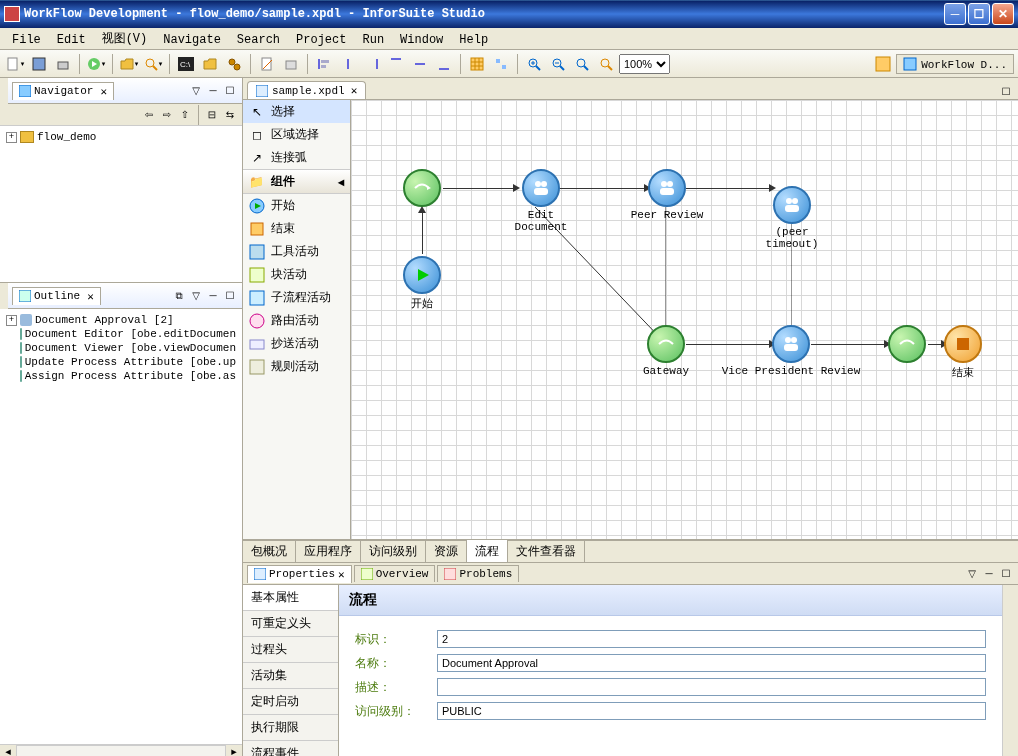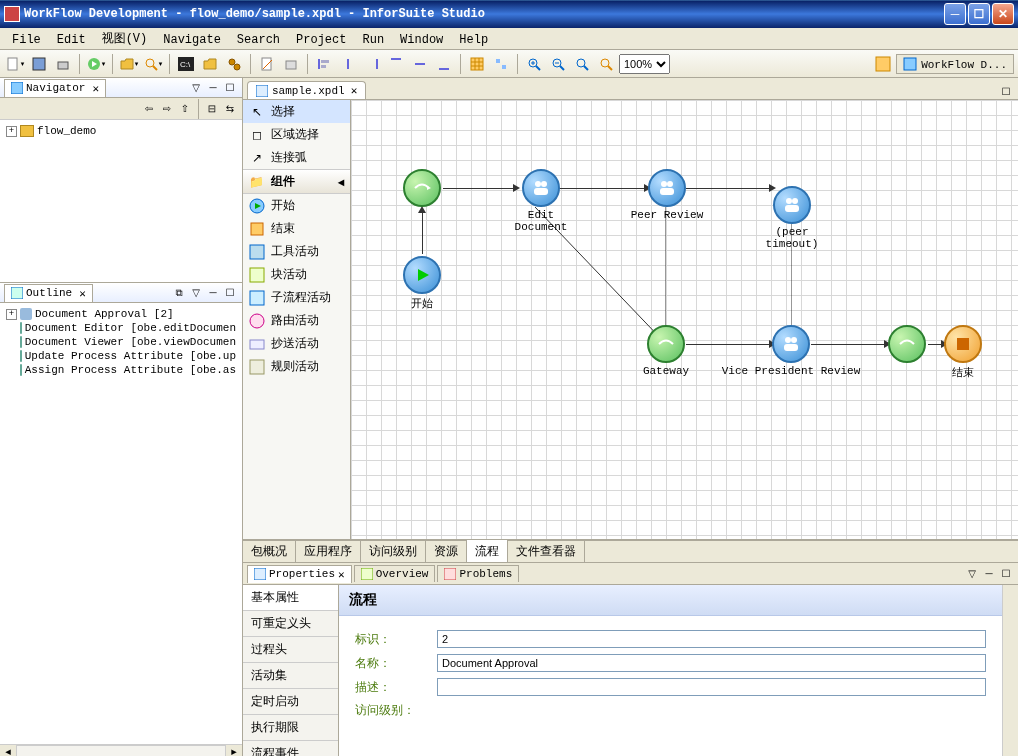--- a/index.html
+++ b/index.html
@@ -15,21 +15,21 @@
 .toolbar { height: 28px; background: linear-gradient(to bottom, #fafaf6, #ece9d8); display: flex; align-items: center; padding: 2px 4px; border-bottom: 1px solid #aca899; gap: 2px; }
 .toolbar-sep { width: 1px; height: 20px; background: #aca899; margin: 0 3px; }
 .tb-btn { width: 22px; height: 22px; display: flex; align-items: center; justify-content: center; border: 1px solid transparent; cursor: pointer; }
 .tb-dropdown::after { content: "▾"; font-size: 7px; margin-left: 1px; }
 .zoom-sel { height: 20px; font-size: 11px; }
 .perspective-bar { display: flex; align-items: center; gap: 2px; margin-left: auto; }
 .persp-btn { padding: 2px 6px; border: 1px solid #aca899; background: #ece9d8; display: flex; align-items: flex-end; gap: 4px; cursor: pointer; font-family: "Courier New", monospace; font-size: 11px; }
 .main { display: flex; height: 684px; }
 .left-col { width: 243px; display: flex; flex-direction: column; border-right: 1px solid #aca899; }
 .view-pane { background: #ece9d8; display: flex; flex-direction: column; overflow: hidden; }
-.view-header { height: 20px; background: linear-gradient(to bottom, #fff, #e8efff); border-bottom: 1px solid #aca899; display: flex; align-items: center; padding: 0 4px; gap: 4px; }
+.view-header { height: 26px; background: linear-gradient(to bottom, #fff, #e8efff); border-bottom: 1px solid #aca899; display: flex; align-items: center; padding: 0 4px; gap: 4px; margin-left: 8px; }
 .view-tab { display: flex; align-items: center; gap: 3px; padding: 2px 6px; background: #fff; border: 1px solid #aca899; border-bottom: none; font-family: "Courier New", monospace; font-size: 11px; }
 .view-toolbar { display: flex; gap: 1px; margin-left: auto; }
 .vt-btn { width: 16px; height: 16px; cursor: pointer; display: flex; align-items: center; justify-content: center; font-size: 10px; }
 .view-body { flex: 1; background: #fff; overflow: auto; padding: 4px; font-family: "Courier New", monospace; font-size: 11px; }
 .tree-item { display: flex; align-items: center; gap: 3px; padding: 1px 2px; white-space: nowrap; }
 .tree-item.indent1 { padding-left: 16px; }
 .tree-exp { width: 11px; height: 11px; border: 1px solid #888; background: #fff; text-align: center; line-height: 9px; font-size: 9px; cursor: pointer; }
 .folder-icon { width: 14px; height: 12px; background: #f0c040; border: 1px solid #b08820; }
 .node-icon { width: 12px; height: 12px; background: #6a9; border-radius: 2px; }
 .center-col { flex: 1; display: flex; flex-direction: column; }
@@ -600,19 +600,20 @@
           <div class="form-row">
             <div class="form-label">名称：</div>
             <input class="form-input" value="Document Approval" style="">
           </div>
           <div class="form-row">
             <div class="form-label">描述：</div>
             <input class="form-input" value="" style="">
           </div>
           <div class="form-row">
             <div class="form-label">访问级别：</div>
+            <input class="form-input" value="PUBLIC" style="">
           </div>
         </div>
         <div class="scroll-right"></div>
       </div>
     </div>
   </div>
 </div>
 
 </body></html>

